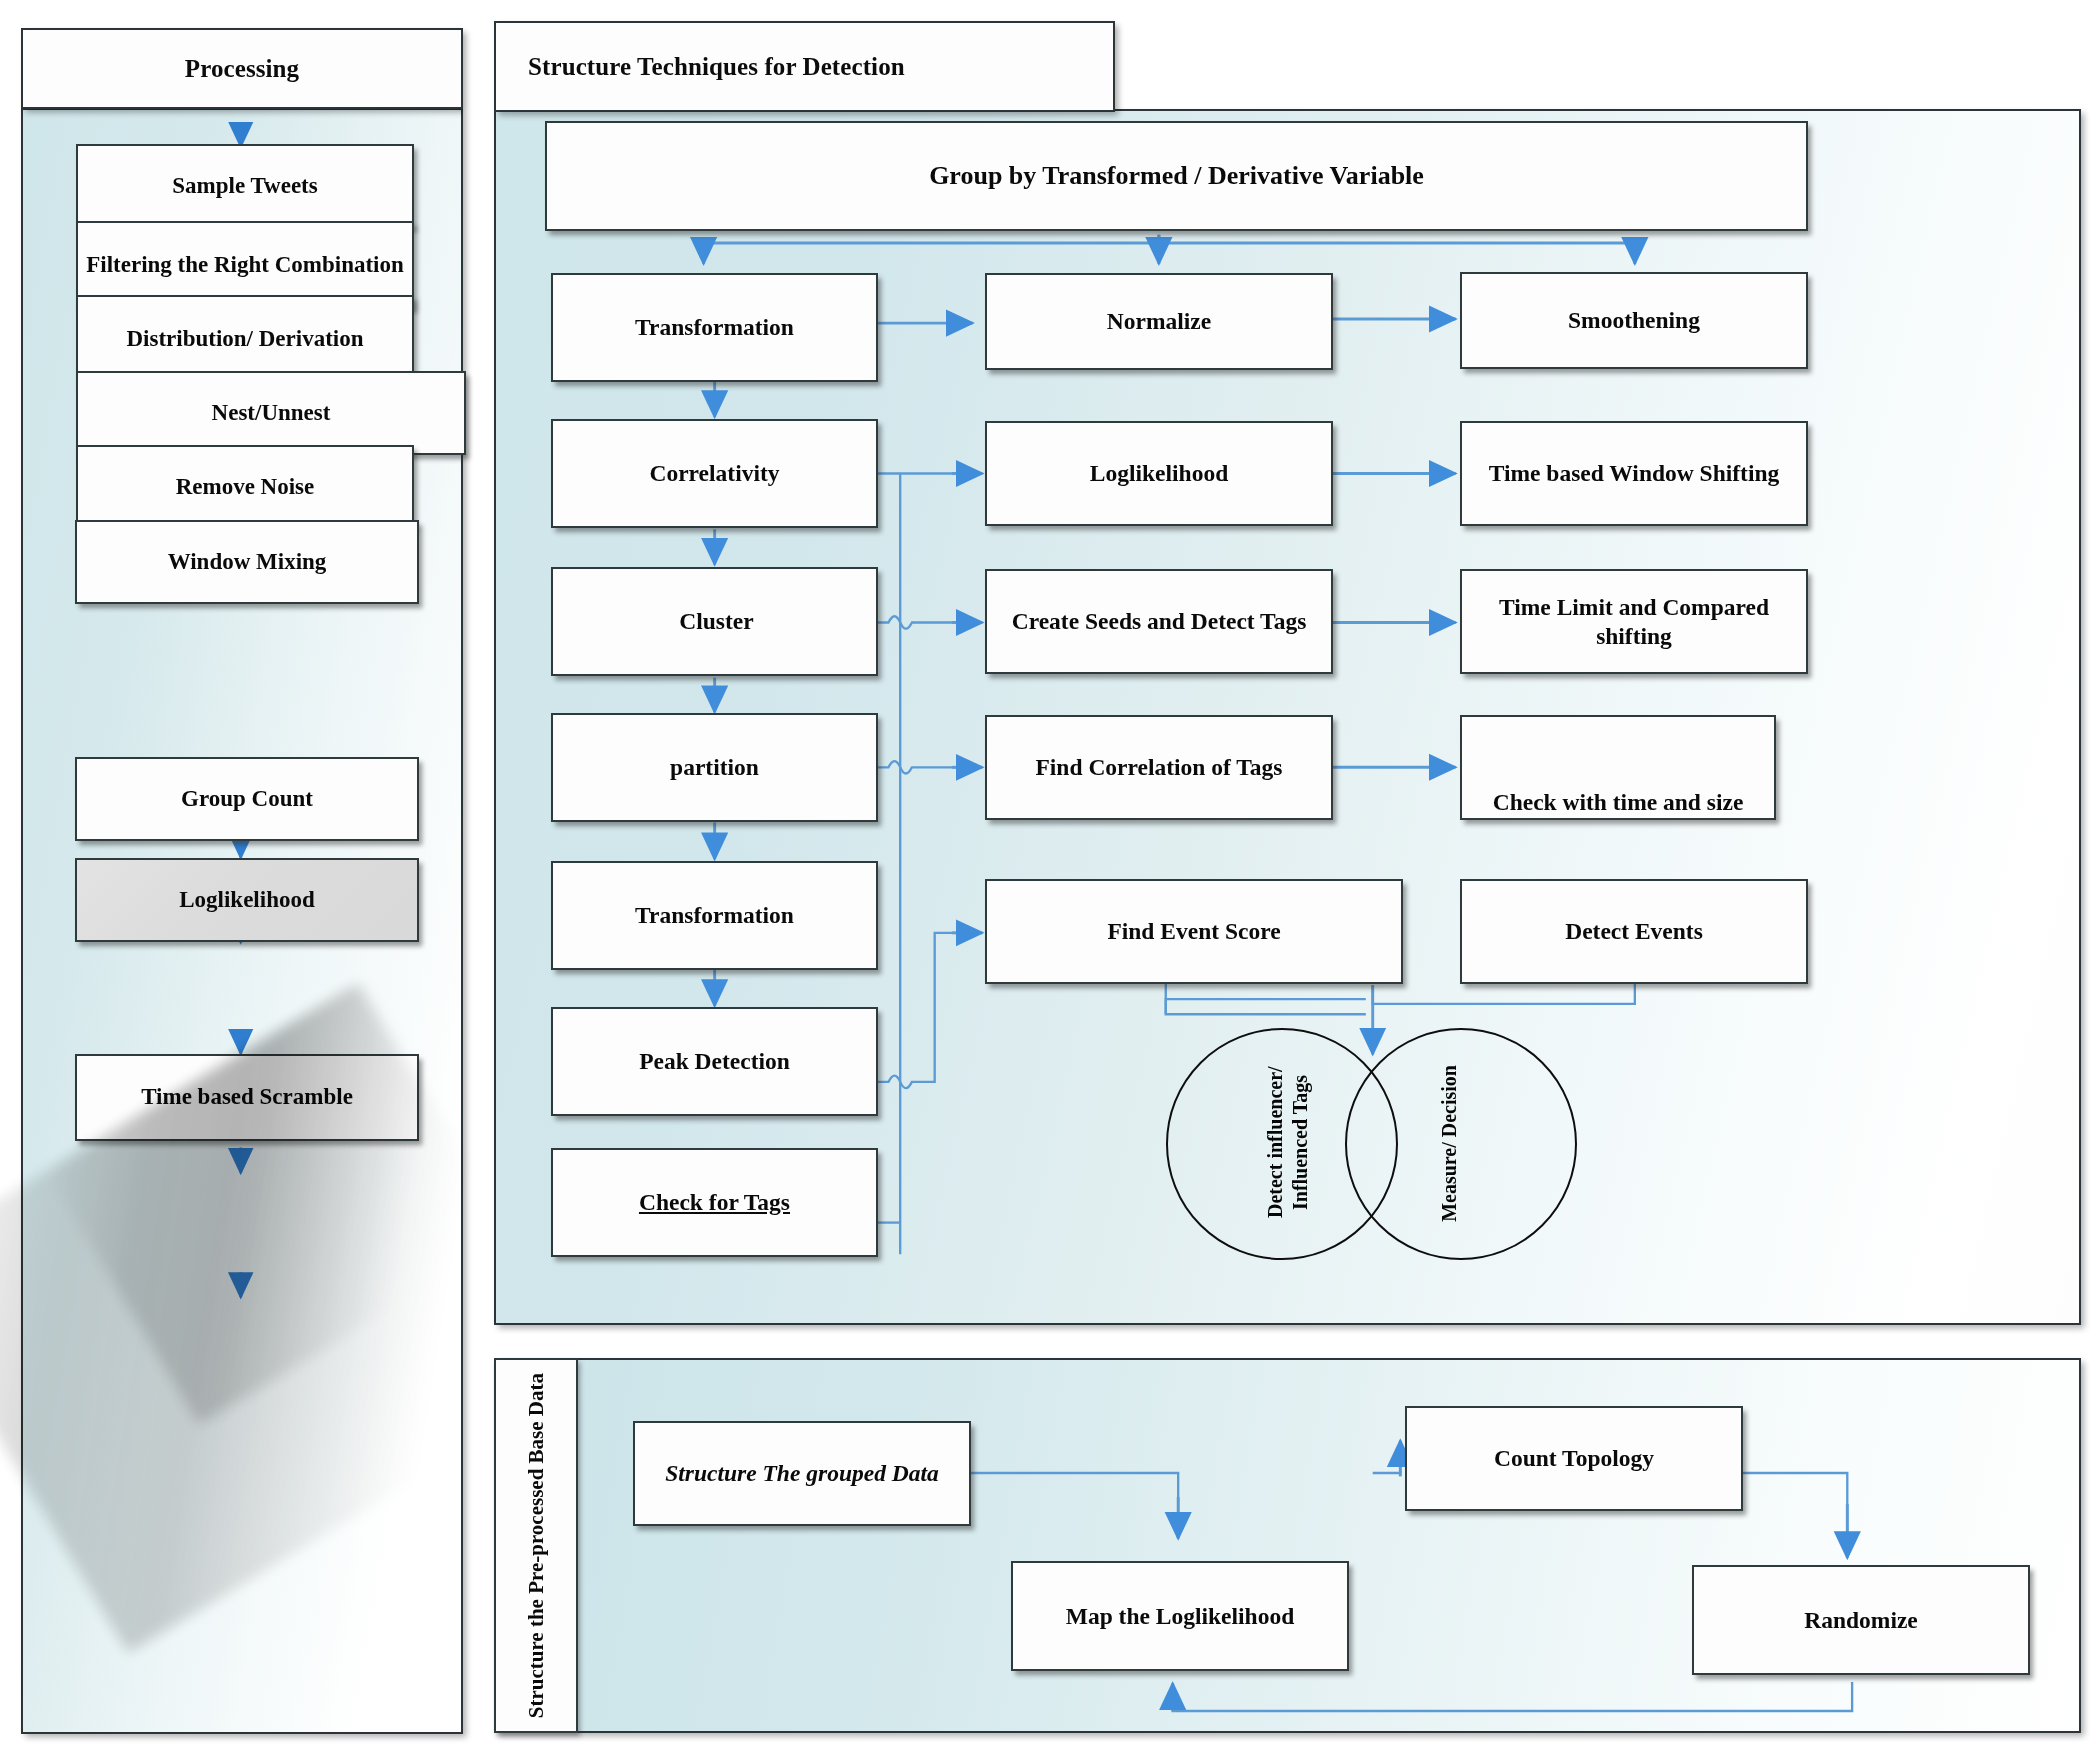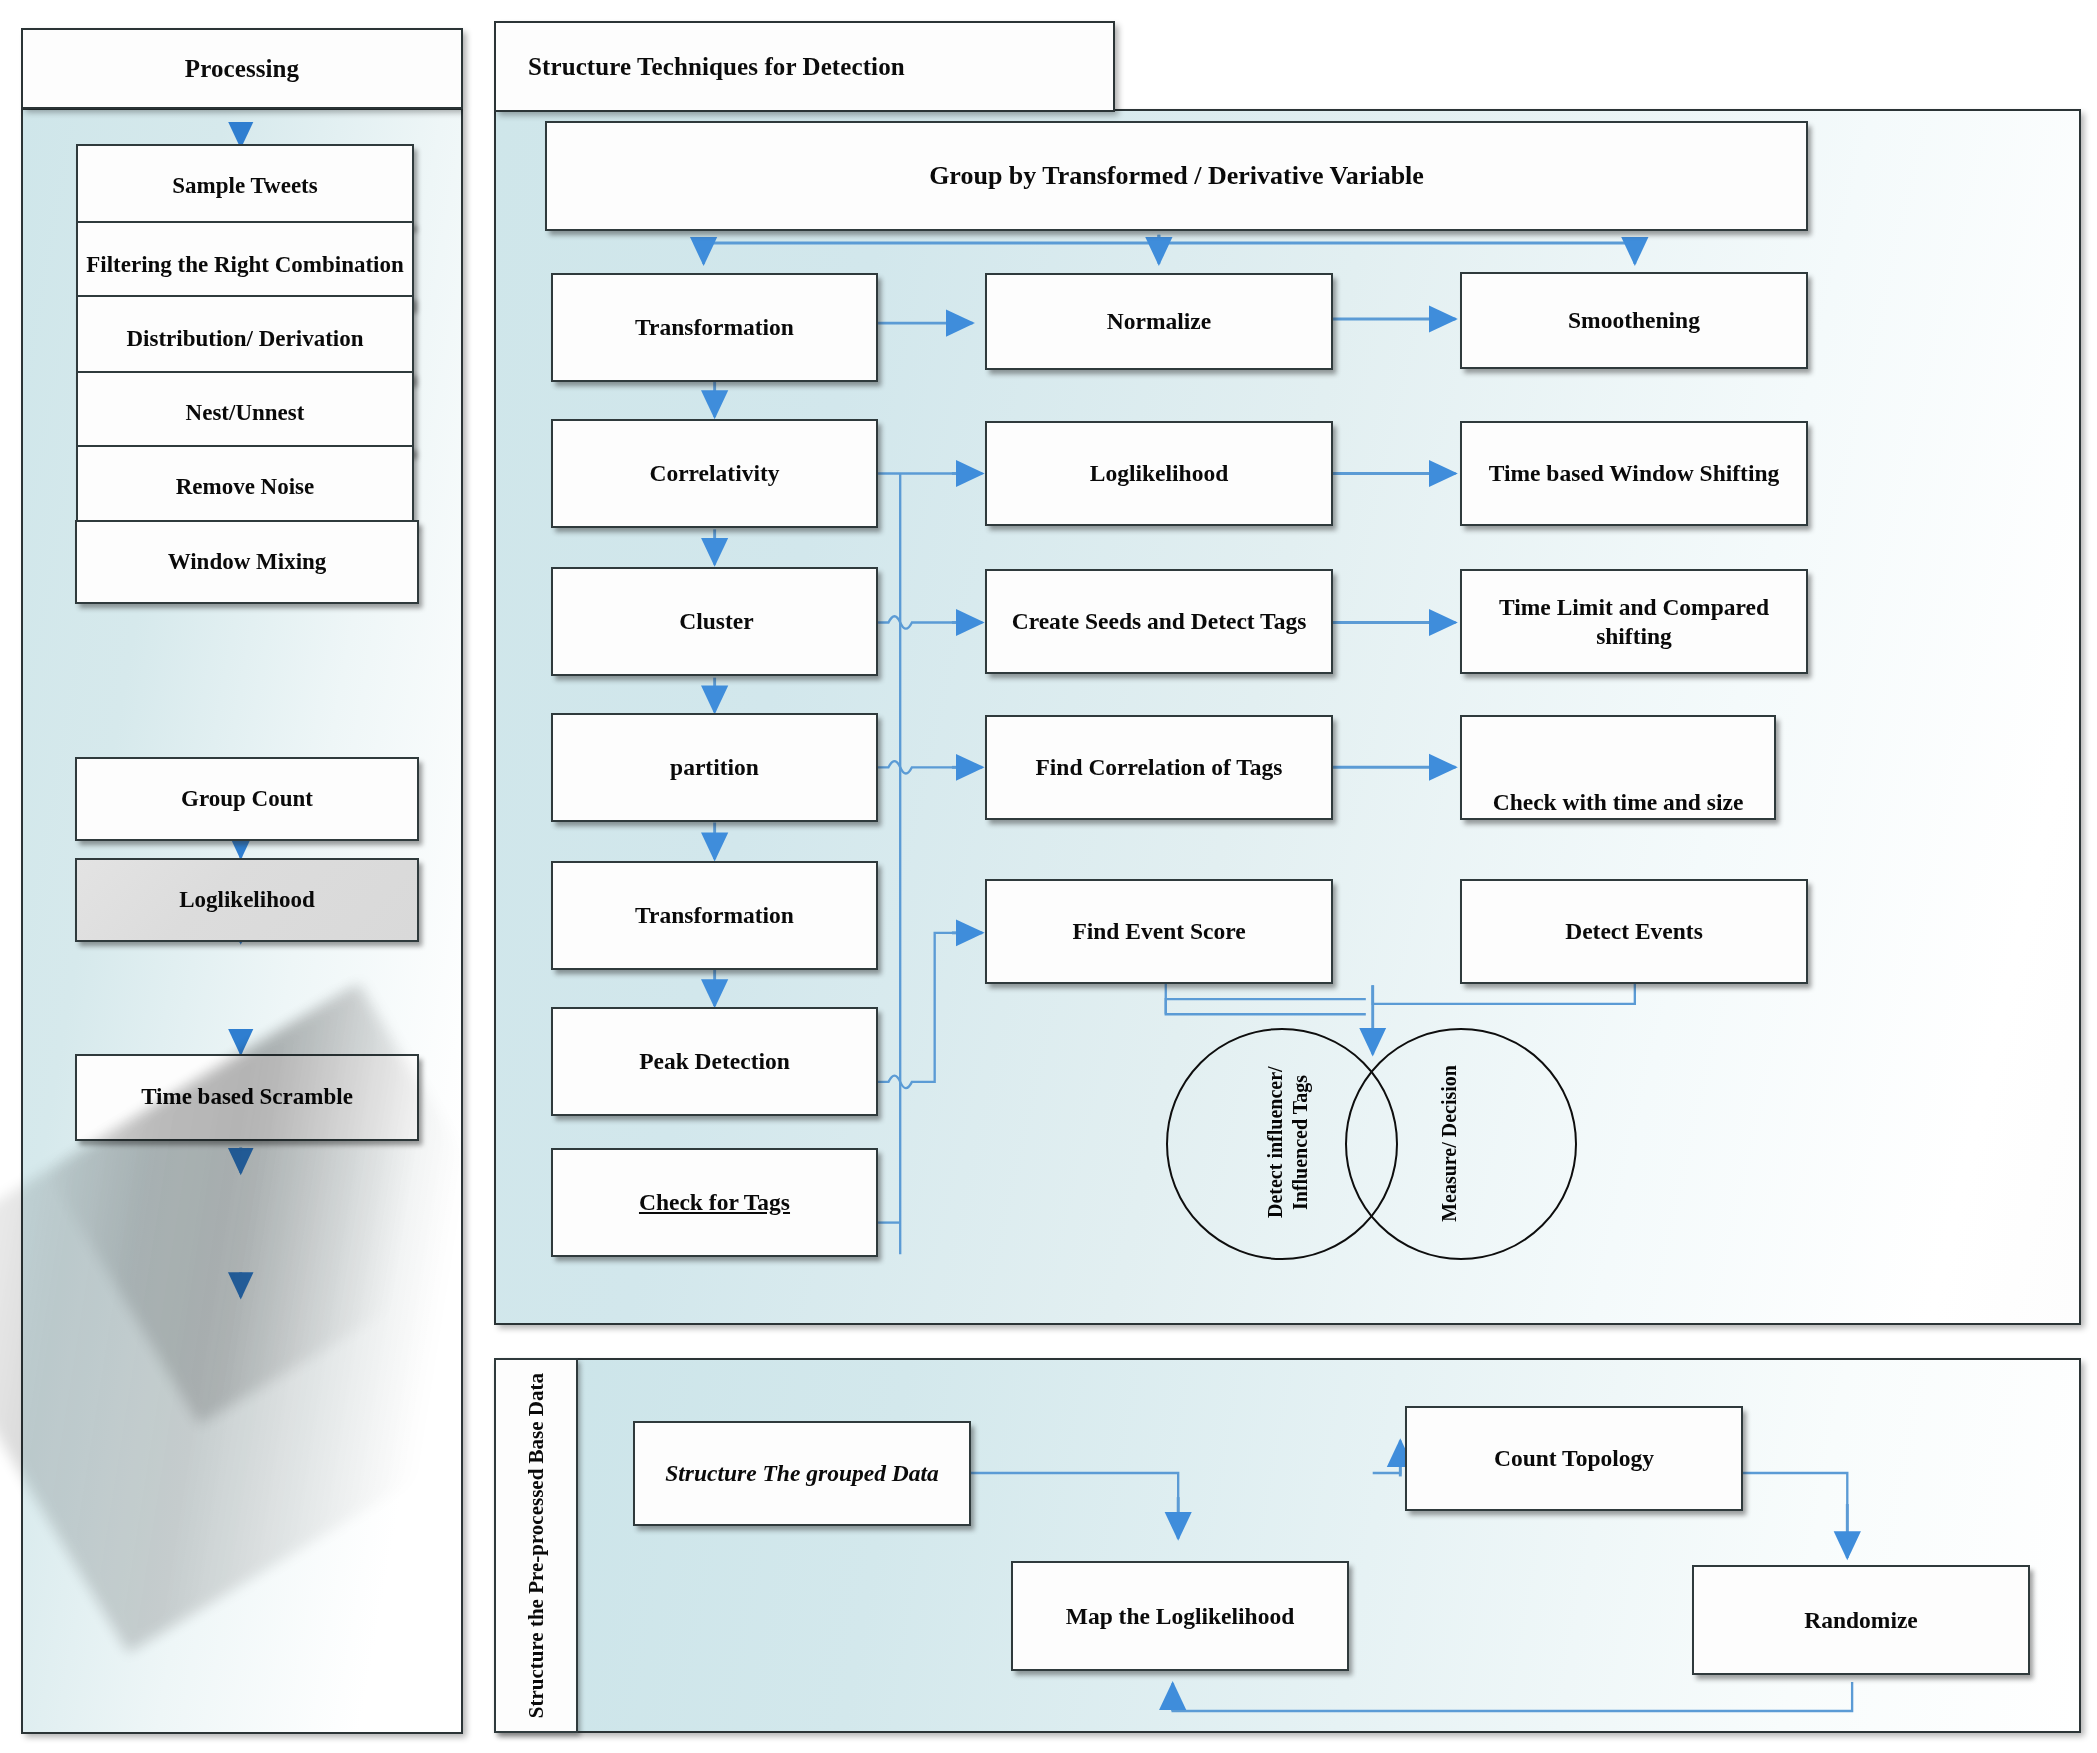--- a/index.html
+++ b/index.html
@@ -162,21 +162,21 @@
 
   <div class="fbox" style="left:76px;top:144px;width:338px;height:84px;font-size:23px;">
     <span>Sample Tweets</span>
   </div>
   <div class="fbox" style="left:76px;top:221px;width:338px;height:88px;font-size:23px;">
     <span>Filtering the Right Combination</span>
   </div>
   <div class="fbox" style="left:76px;top:295px;width:338px;height:88px;font-size:23px;">
     <span>Distribution/ Derivation</span>
   </div>
-  <div class="fbox" style="left:76px;top:371px;width:338px;height:84px;font-size:23px;">
+  <div class="fbox" style="left:76px;top:371px;width:390px;height:84px;font-size:23px;">
     <span>Nest/Unnest</span>
   </div>
   <div class="fbox" style="left:76px;top:445px;width:338px;height:84px;font-size:23px;">
     <span>Remove Noise</span>
   </div>
   <div class="fbox" style="left:75px;top:520px;width:344px;height:84px;font-size:23px;">
     <span>Window Mixing</span>
   </div>
   <div class="fbox" style="left:75px;top:757px;width:344px;height:84px;font-size:23px;">
     <span>Group Count</span>
@@ -228,21 +228,21 @@
   </div>
   <div class="fbox" style="left:985px;top:421px;width:348px;height:105px;font-size:23.5px;">
     <span>Loglikelihood</span>
   </div>
   <div class="fbox" style="left:985px;top:569px;width:348px;height:105px;font-size:23.5px;">
     <span>Create Seeds and Detect Tags</span>
   </div>
   <div class="fbox" style="left:985px;top:715px;width:348px;height:105px;font-size:23.5px;">
     <span>Find Correlation of Tags</span>
   </div>
-  <div class="fbox" style="left:985px;top:879px;width:348px;height:105px;font-size:23.5px;">
+  <div class="fbox" style="left:985px;top:879px;width:418px;height:105px;font-size:23.5px;">
     <span>Find Event Score</span>
   </div>
 
   <div class="fbox" style="left:1460px;top:272px;width:348px;height:97px;font-size:23.5px;">
     <span>Smoothening</span>
   </div>
   <div class="fbox" style="left:1460px;top:421px;width:348px;height:105px;font-size:23.5px;">
     <span>Time based Window Shifting</span>
   </div>
   <div class="fbox" style="left:1460px;top:569px;width:348px;height:105px;font-size:23.5px;">

